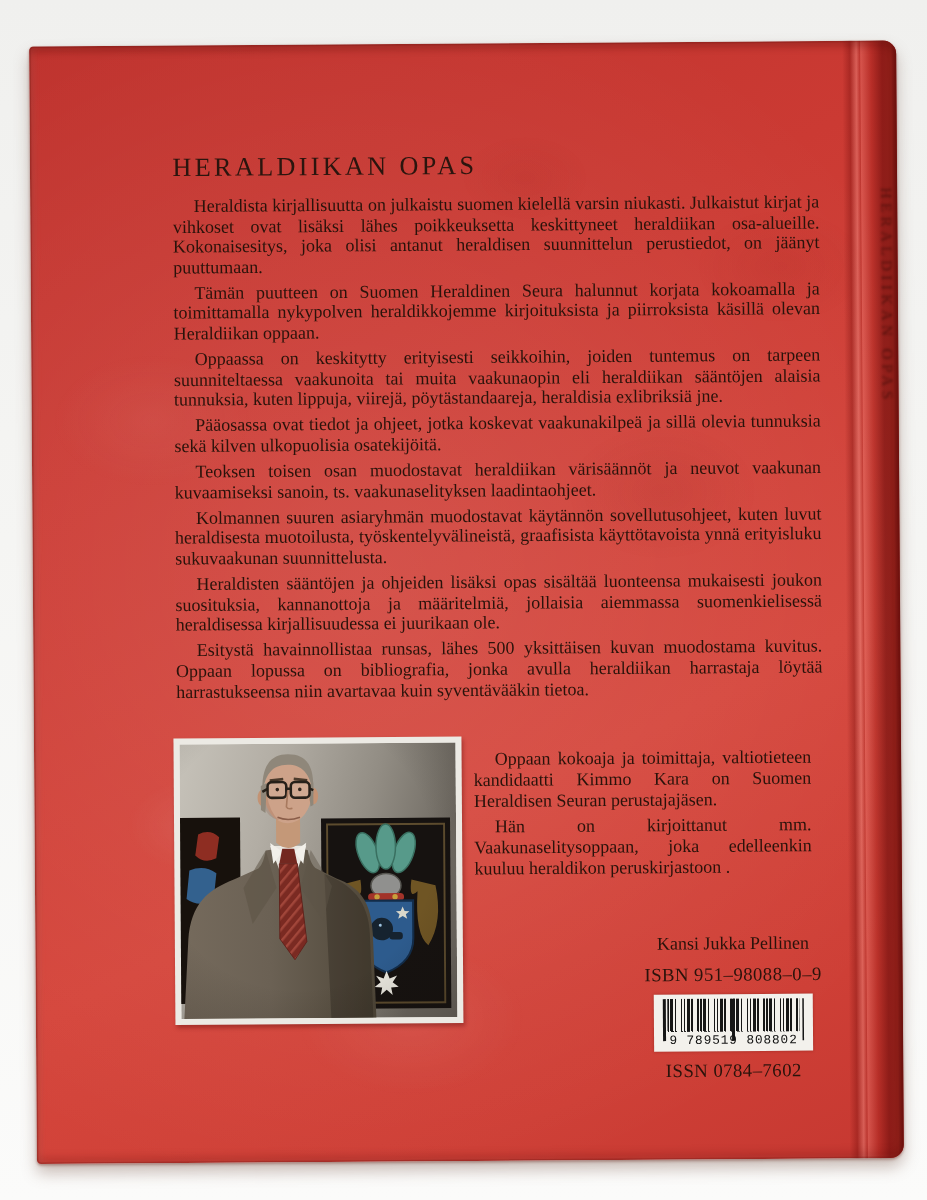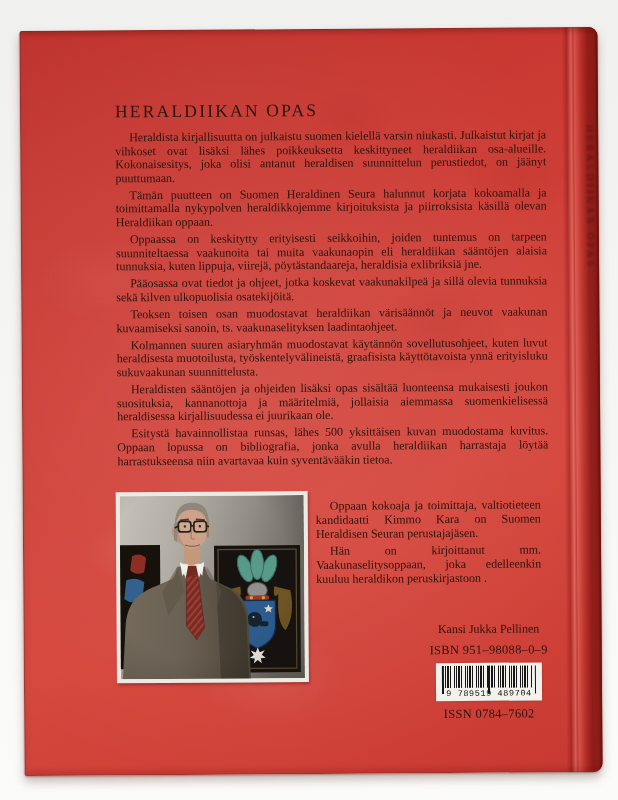--- a/index.html
+++ b/index.html
@@ -218,19 +218,19 @@
   </div>
 
   <div class="credits">
     <div class="cover-credit">Kansi Jukka Pellinen</div>
     <div class="isbn">ISBN 951–98088–0–9</div>
     <div class="barcode">
       <div class="barcode-bars"></div>
       <div class="guard g-left"></div>
       <div class="guard g-mid"></div>
       <div class="guard g-right"></div>
-      <div class="barcode-digits">9 789519 489704</div>
+      <div class="barcode-digits">9 789519 808802</div>
     </div>
     <div class="issn">ISSN 0784–7602</div>
   </div>
 
   <div class="book-edges"></div>
 </div>
 
 </body></html>

